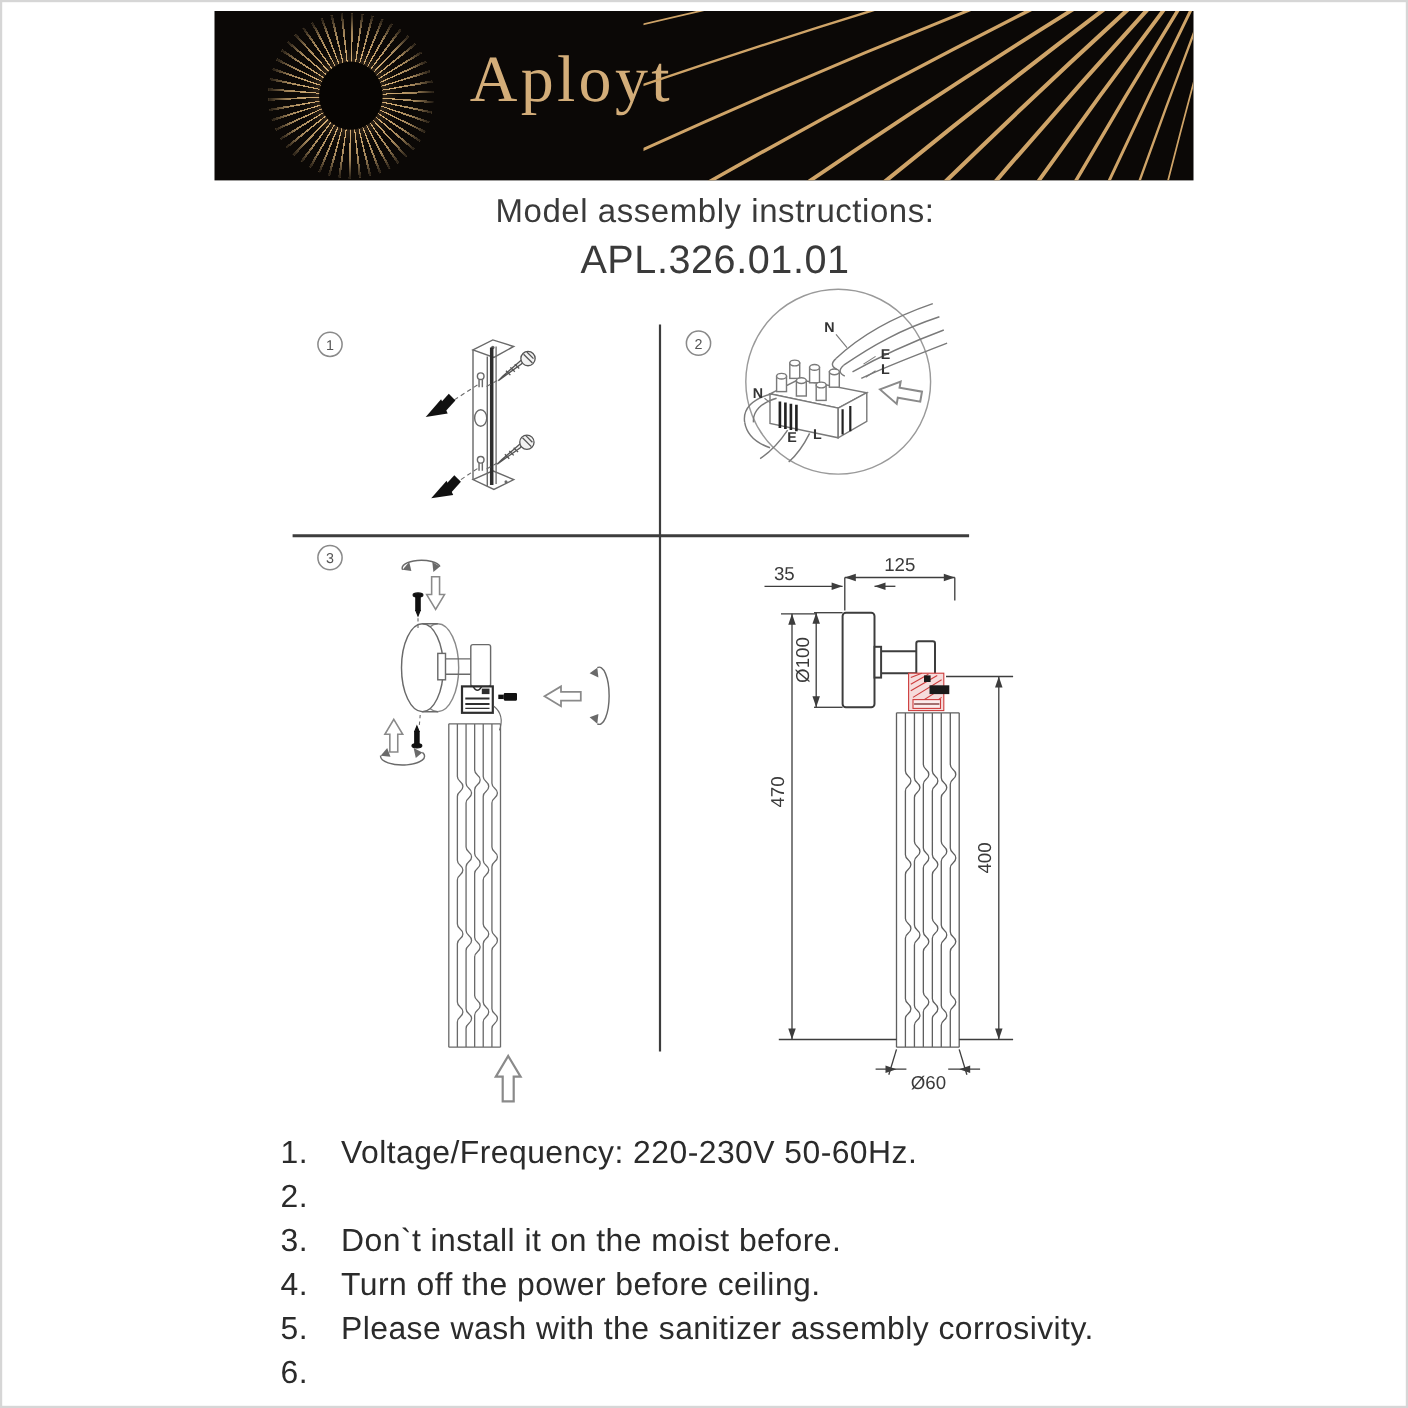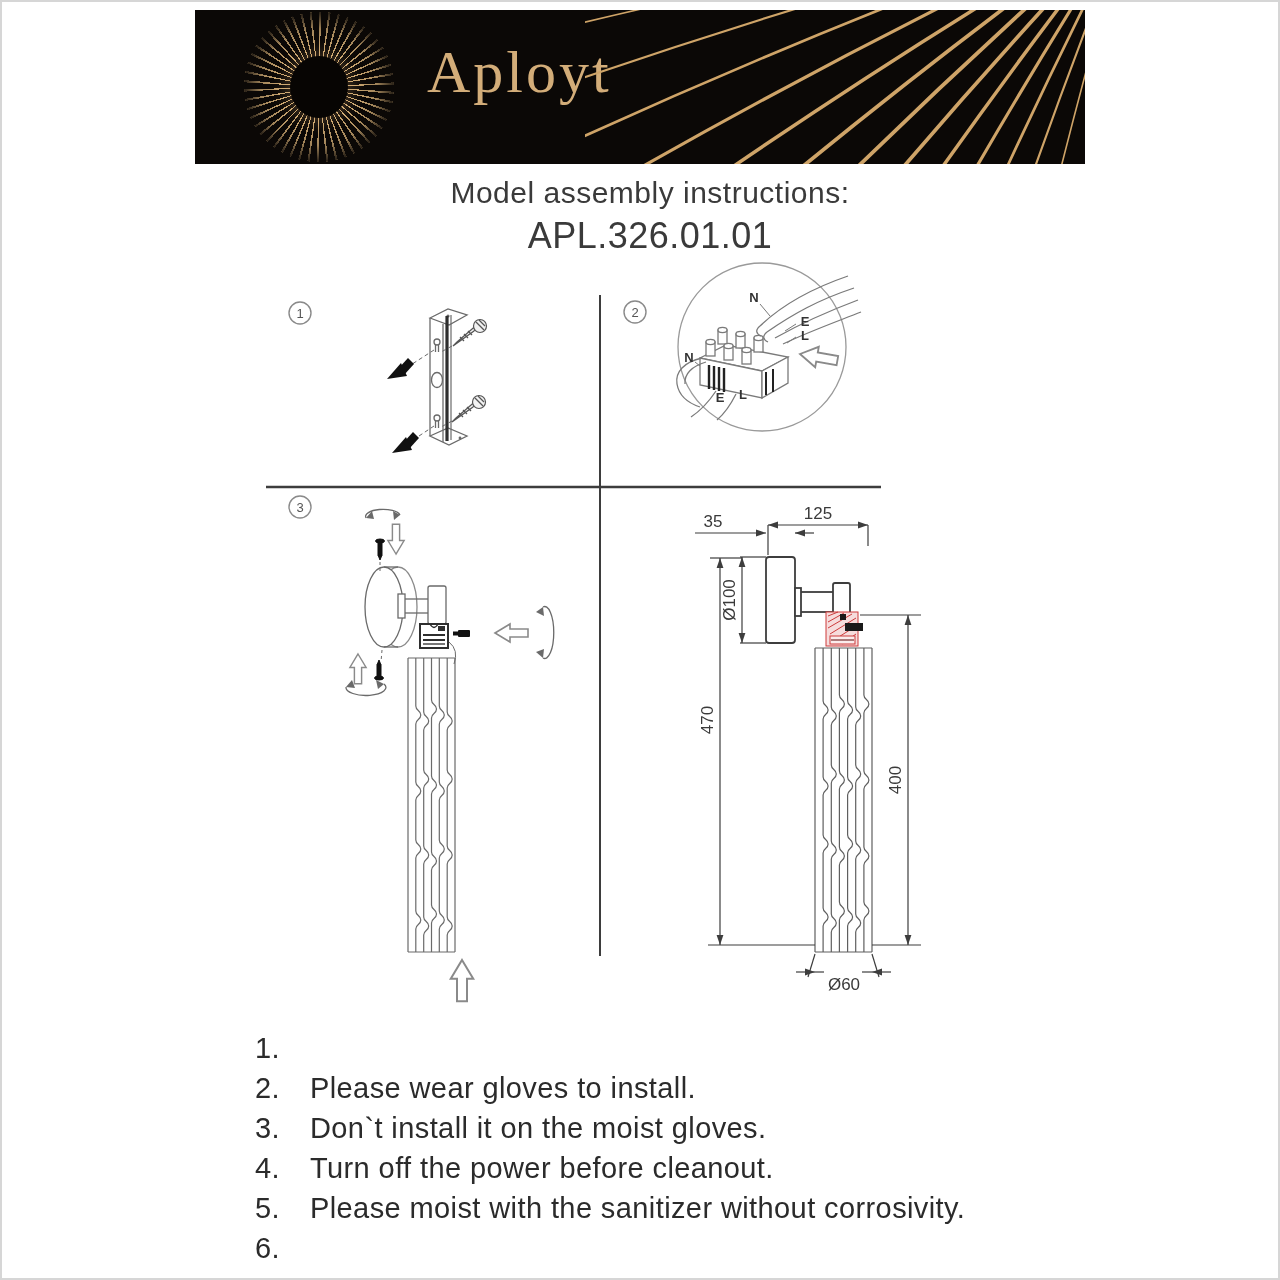--- a/index.html
+++ b/index.html
@@ -337,35 +337,35 @@
       <text transform="translate(465,470) rotate(-90)" text-anchor="middle">470</text>
       <text transform="translate(653,530) rotate(-90)" text-anchor="middle">400</text>
       <text x="596" y="740" text-anchor="middle">Ø60</text>
     </g>
   </svg>
   </div>
 
   <ol class="instructions">
     <li>
       <span class="num">1.</span>
+      <span class="txt">Voltage/Frequency: 220-230V 50-60Hz.</span>
     </li>
     <li>
       <span class="num">2.</span>
-      <span class="txt">Please wear gloves to install.</span>
     </li>
     <li>
       <span class="num">3.</span>
-      <span class="txt">Don`t install it on the moist gloves.</span>
+      <span class="txt">Don`t install it on the moist before.</span>
     </li>
     <li>
       <span class="num">4.</span>
-      <span class="txt">Turn off the power before cleanout.</span>
+      <span class="txt">Turn off the power before ceiling.</span>
     </li>
     <li>
       <span class="num">5.</span>
-      <span class="txt">Please moist with the sanitizer without corrosivity.</span>
+      <span class="txt">Please wash with the sanitizer assembly corrosivity.</span>
     </li>
     <li>
       <span class="num">6.</span>
     </li>
   </ol>
 
 </div>
 
 </body></html>

